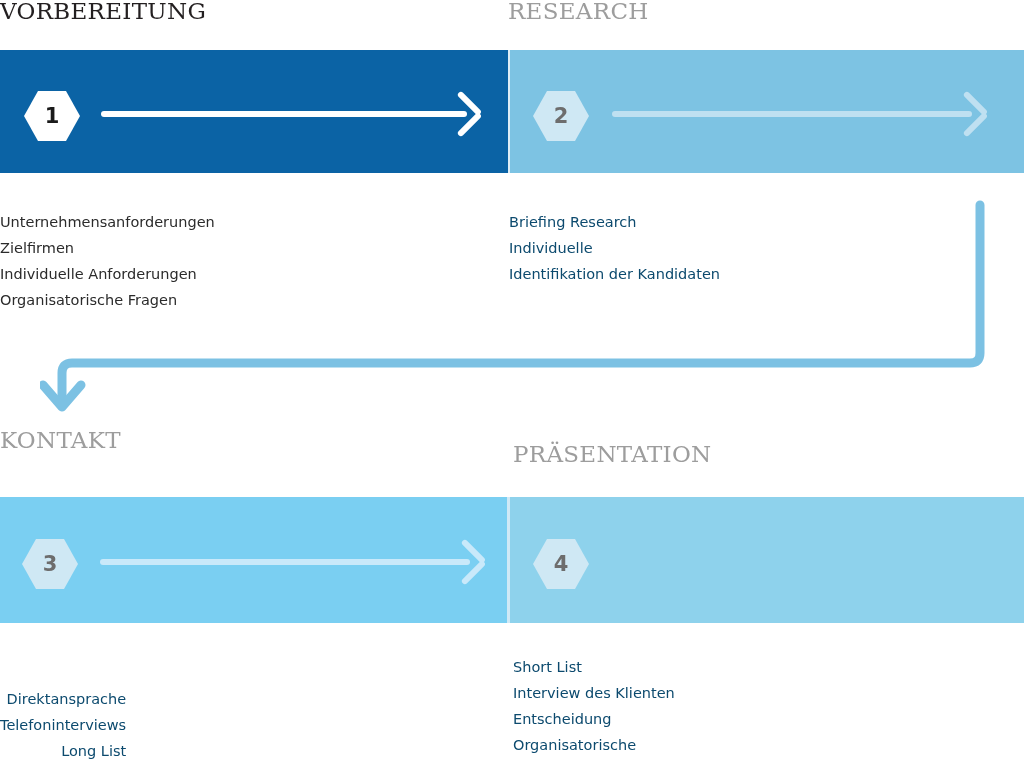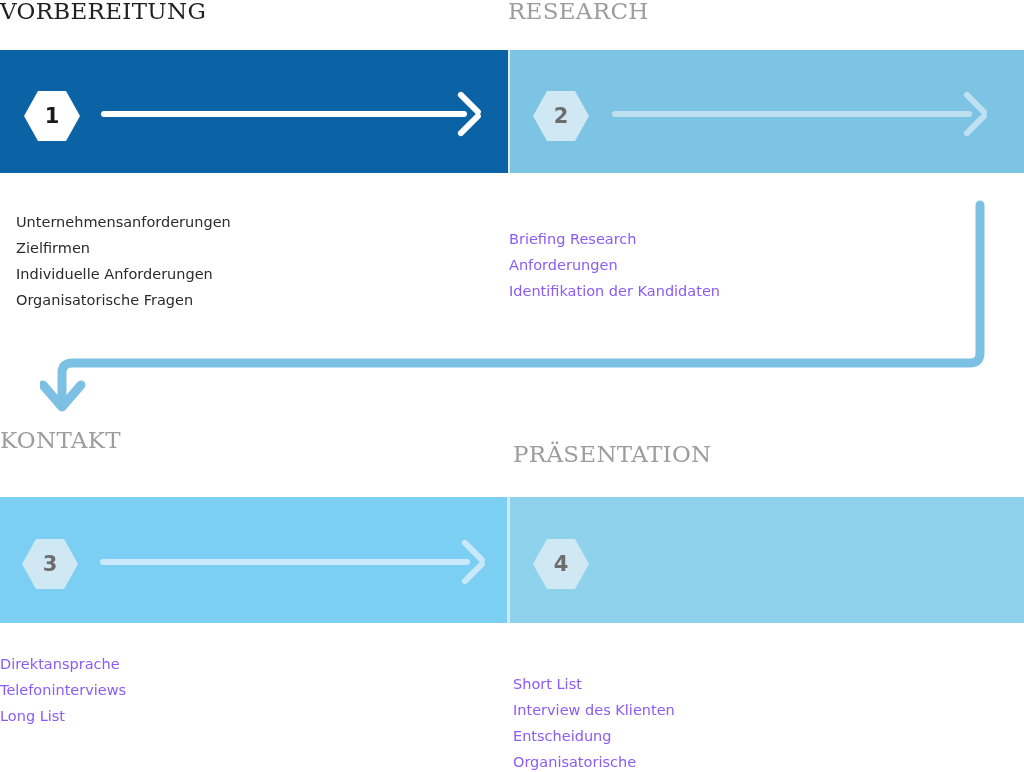--- a/index.html
+++ b/index.html
@@ -119,27 +119,27 @@
   #arrow3-line { left: 100px; top: 559px; width: 370px; }
   #arrow3-head { left: 454px; top: 547px; }
 
   
   .list {
     position: absolute;
     font-family: "DejaVu Sans", sans-serif;
     font-size: 14.5px;
     line-height: 26px;
   }
-  .list.dark  { color: #2b2b2b; margin-left: 16px; }
-  .list.muted { color: #8b5cf6; margin-top: 17px; }
+  .list.dark  { color: #2b2b2b; }
+  .list.muted { color: #0c4a6e; }
   .list div { white-space: nowrap; }
 
   #list1 { left: 0px;   top: 209px; }
   #list2 { left: 509px; top: 209px; }
-  #list3 { left: 0px;   top: 634px; }
+  #list3 { left: 0px;   top: 686px; text-align: right; }
   #list4 { left: 513px; top: 654px; }
 
   
   #connector {
     position: absolute;
     left: 40px;
     top: 195px;
     width: 960px;
     height: 235px;
     pointer-events: none;
@@ -207,21 +207,21 @@
 
   <div class="list dark" id="list1">
     <div>Unternehmensanforderungen</div>
     <div>Zielfirmen</div>
     <div>Individuelle Anforderungen</div>
     <div>Organisatorische Fragen</div>
   </div>
 
   <div class="list muted" id="list2">
     <div>Briefing Research</div>
-    <div>Anforderungen</div>
+    <div>Individuelle</div>
     <div>Identifikation der Kandidaten</div>
   </div>
 
   <div class="list muted" id="list3">
     <div>Direktansprache</div>
     <div>Telefoninterviews</div>
     <div>Long List</div>
   </div>
 
   <div class="list muted" id="list4">

